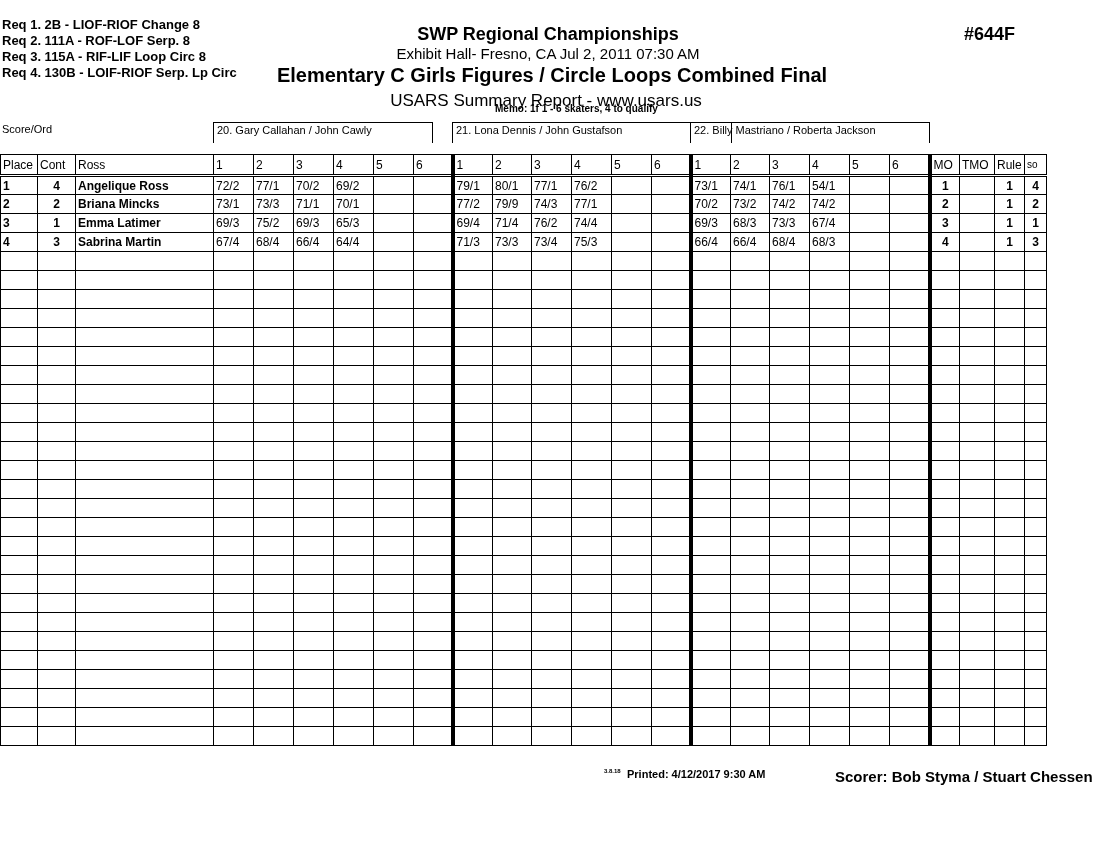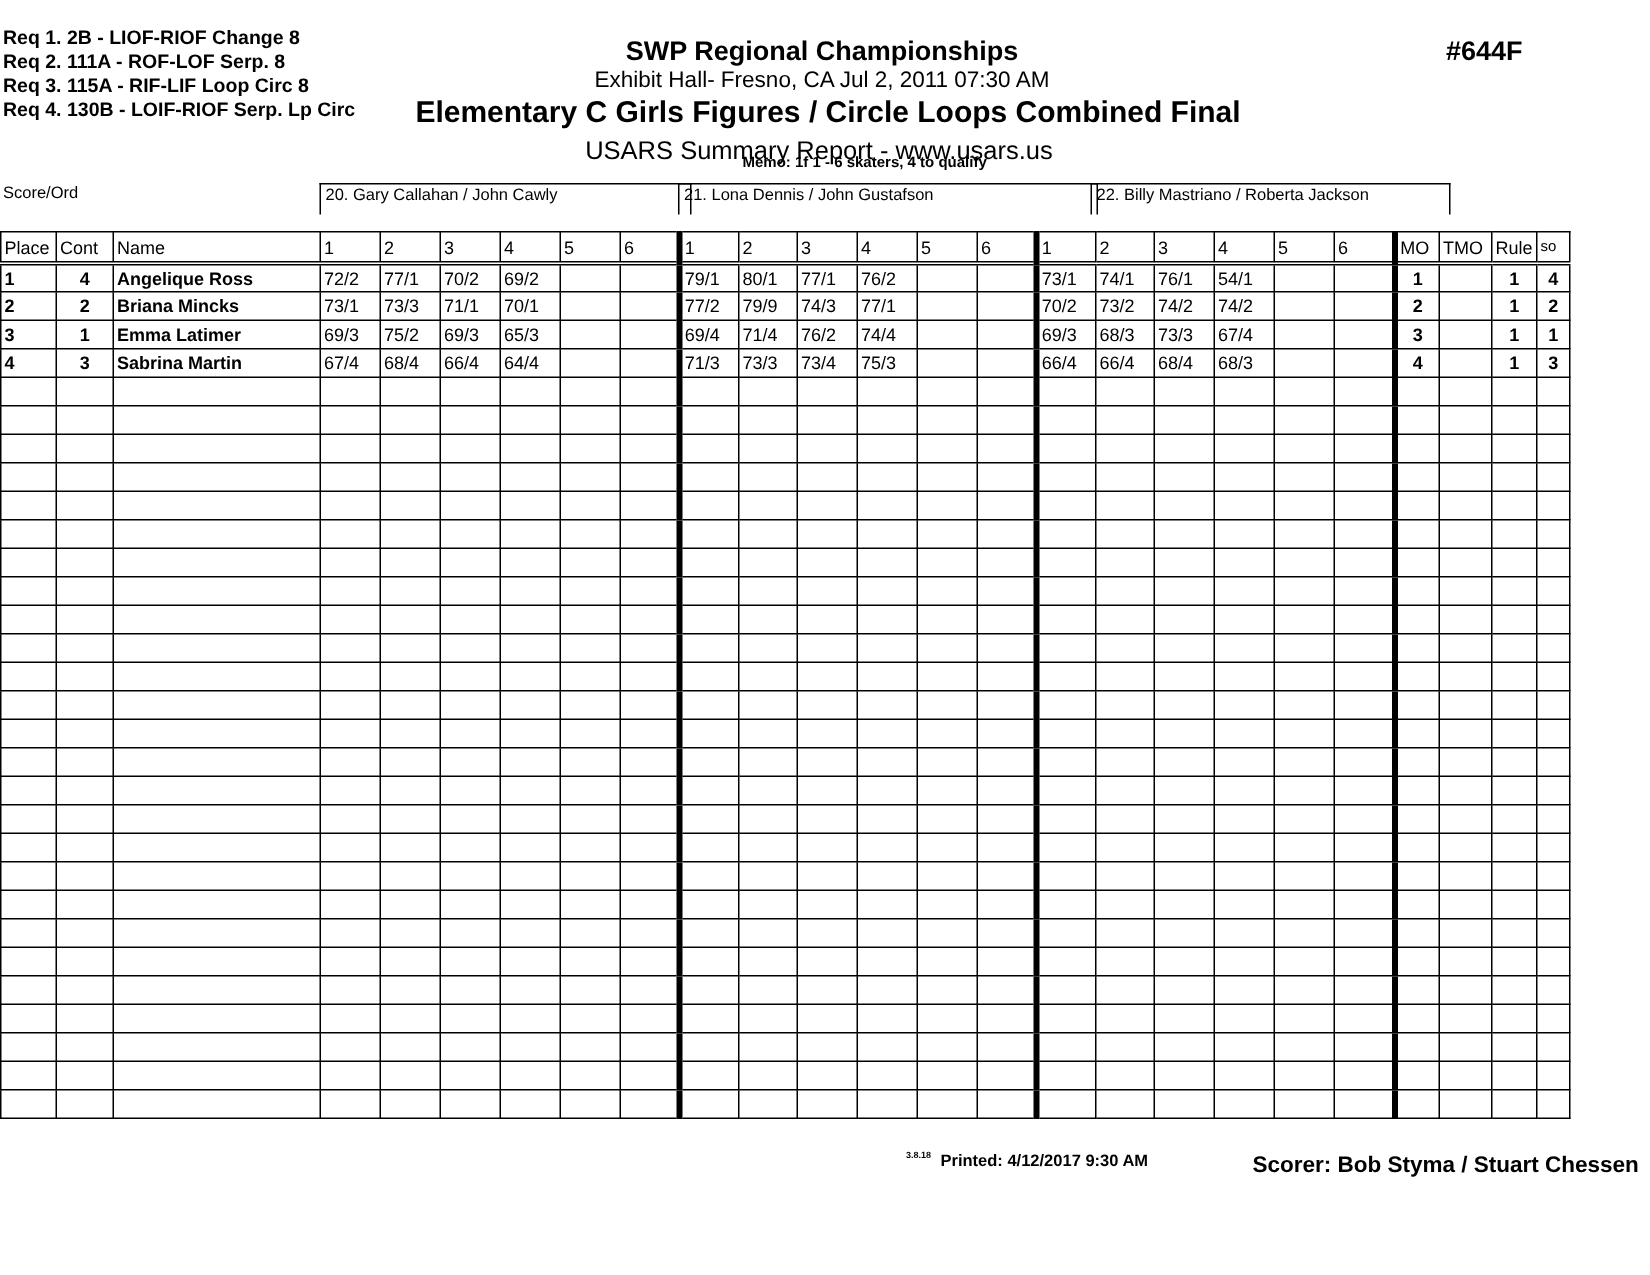--- a/index.html
+++ b/index.html
@@ -38,23 +38,23 @@
 </div>
 
 <div class="abs title" id="t1">SWP Regional Championships</div>
 <div class="abs title" id="t2">Exhibit Hall-  Fresno, CA  Jul 2, 2011  07:30 AM</div>
 <div class="abs title" id="t3">Elementary C Girls Figures / Circle Loops Combined Final</div>
 <div class="abs title" id="t4">USARS Summary Report - www.usars.us</div>
 <div class="abs" id="memo">Memo: 1f 1 - 6 skaters, 4 to qualify</div>
 <div class="abs" id="eventno">#644F</div>
 
 <div class="abs" id="scoreord">Score/Ord</div>
-<div class="judgebox" style="left:213px;width:248px;">20.  Gary Callahan /  John Cawly</div>
+<div class="judgebox" style="left:213px;width:220px;">20.  Gary Callahan /  John Cawly</div>
 <div class="judgebox" style="left:452px;width:280px;">21.  Lona Dennis /  John Gustafson</div>
-<div class="judgebox" style="left:690px;width:240px;margin-left:37px;">22.  Billy Mastriano /  Roberta Jackson</div>
+<div class="judgebox" style="left:690px;width:240px;">22.  Billy Mastriano /  Roberta Jackson</div>
 
 <table class="grid" id="grid">
   <colgroup>
     <col style="width:37px">
       <col style="width:38px">
       <col style="width:138px">
     <col style="width:40px">
       <col style="width:40px">
       <col style="width:40px">
       <col style="width:40px">
@@ -74,21 +74,21 @@
       <col style="width:40px">
     <col style="width:30px">
       <col style="width:35px">
       <col style="width:30px">
       <col style="width:22px">
   </colgroup>
   <tbody id="grid-body">
     <tr class="hdr">
       <td class="left">Place</td>
       <td>Cont</td>
-      <td class="left">Name</td>
+      <td class="left">Ross</td>
       <td>1</td>
       <td>2</td>
       <td>3</td>
       <td>4</td>
       <td>5</td>
       <td>6</td>
       <td class="thick">1</td>
       <td>2</td>
       <td>3</td>
       <td>4</td>

